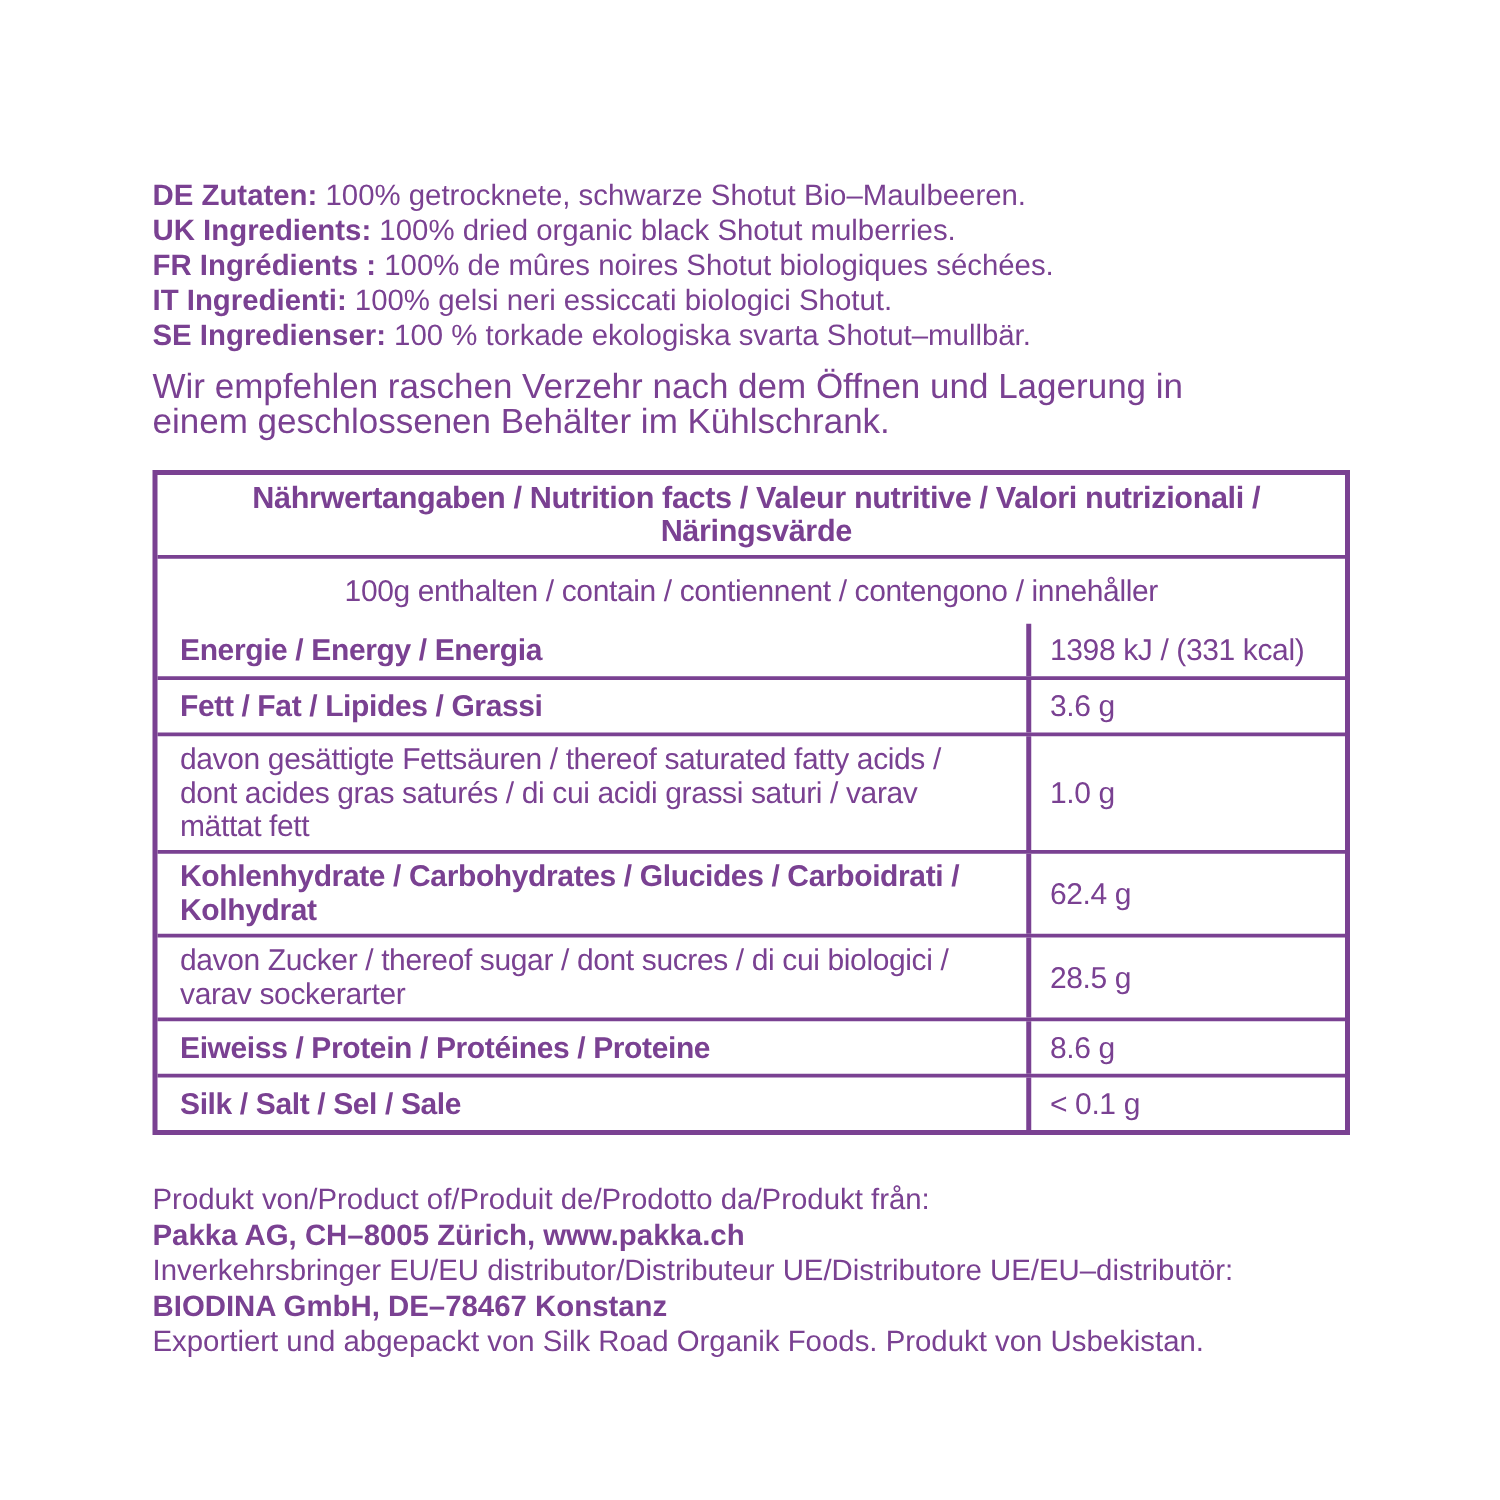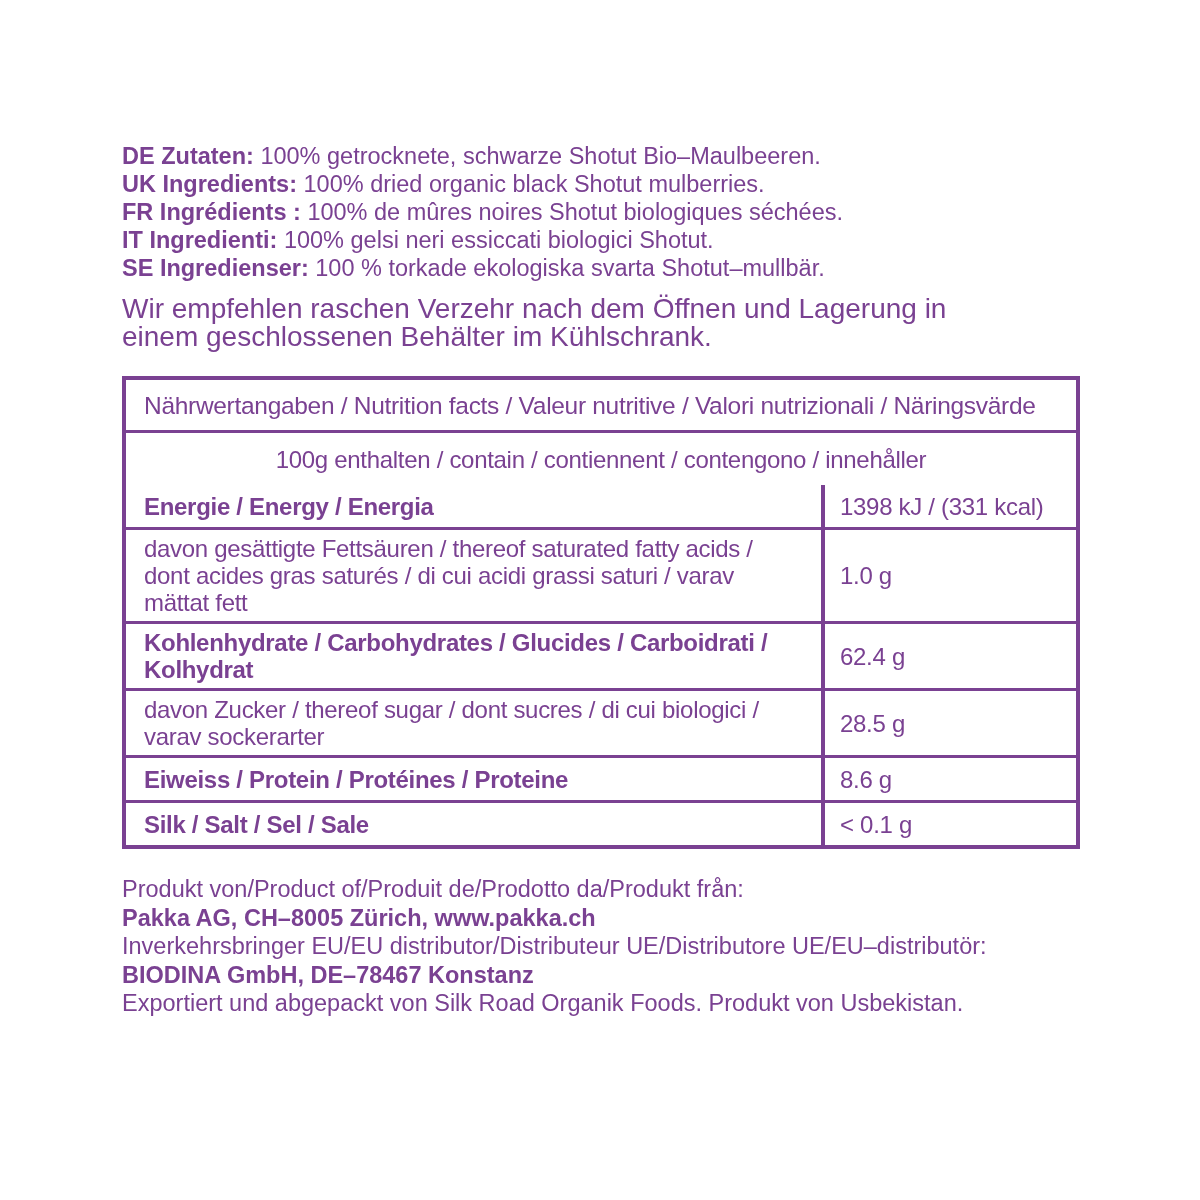--- a/index.html
+++ b/index.html
@@ -39,26 +39,27 @@
   .trow {
     display: flex;
     align-items: stretch;
     border-top: 3px solid #7a4192;
     font-size: 24px;
     letter-spacing: -0.3px;
     line-height: 27px;
   }
   .trow:first-child { border-top: none; }
   .thead {
-    font-weight: normal;
+    font-weight: bold;
     min-height: 40px;
     padding: 5px 10px 5px 18px;
     display: flex;
     align-items: center;
     font-size: 24.5px;
+    text-align: center;
   }
   .tsub {
     min-height: 42px;
     padding: 5px 10px;
     display: flex;
     align-items: center;
     justify-content: center;
     text-align: center;
   }
   .cell {
@@ -71,21 +72,21 @@
     padding: 5px 24px 5px 18px;
     min-height: 42px;
   }
   .bold-label .lbl { font-weight: bold; }
   .val {
     flex: 1;
     border-left: 4px solid #7a4192;
     padding: 5px 0 5px 15px;
   }
   .footer {
-    margin-top: 26px;
+    margin-top: 37px;
     font-size: 23.5px;
     line-height: 28.5px;
   }
 </style>
 </head>
 <body>
 
 <div class="content">
 
   <div id="ingredients">
@@ -98,20 +99,24 @@
 
   <div class="note">Wir empfehlen raschen Verzehr nach dem Öffnen und Lagerung in einem geschlossenen Behälter im Kühlschrank.</div>
 
   <div class="ntable">
     <div class="trow thead">Nährwertangaben / Nutrition facts / Valeur nutritive / Valori nutrizionali / Näringsvärde</div>
     <div class="trow tsub">100g enthalten / contain / contiennent / contengono / innehåller</div>
     <div id="table-rows">
         <div class="trow bold-label">
     <div class="cell lbl">Energie / Energy / Energia</div>
     <div class="cell val">1398 kJ / (331 kcal)</div>
+  </div>
+        <div class="trow bold-label">
+    <div class="cell lbl">Fett / Fat / Lipides / Grassi</div>
+    <div class="cell val">3.6 g</div>
   </div>
         <div class="trow">
     <div class="cell lbl">davon gesättigte Fettsäuren / thereof saturated fatty acids / dont acides gras saturés / di cui acidi grassi saturi / varav mättat fett</div>
     <div class="cell val">1.0 g</div>
   </div>
         <div class="trow bold-label">
     <div class="cell lbl">Kohlenhydrate / Carbohydrates / Glucides / Carboidrati / Kolhydrat</div>
     <div class="cell val">62.4 g</div>
   </div>
         <div class="trow">

